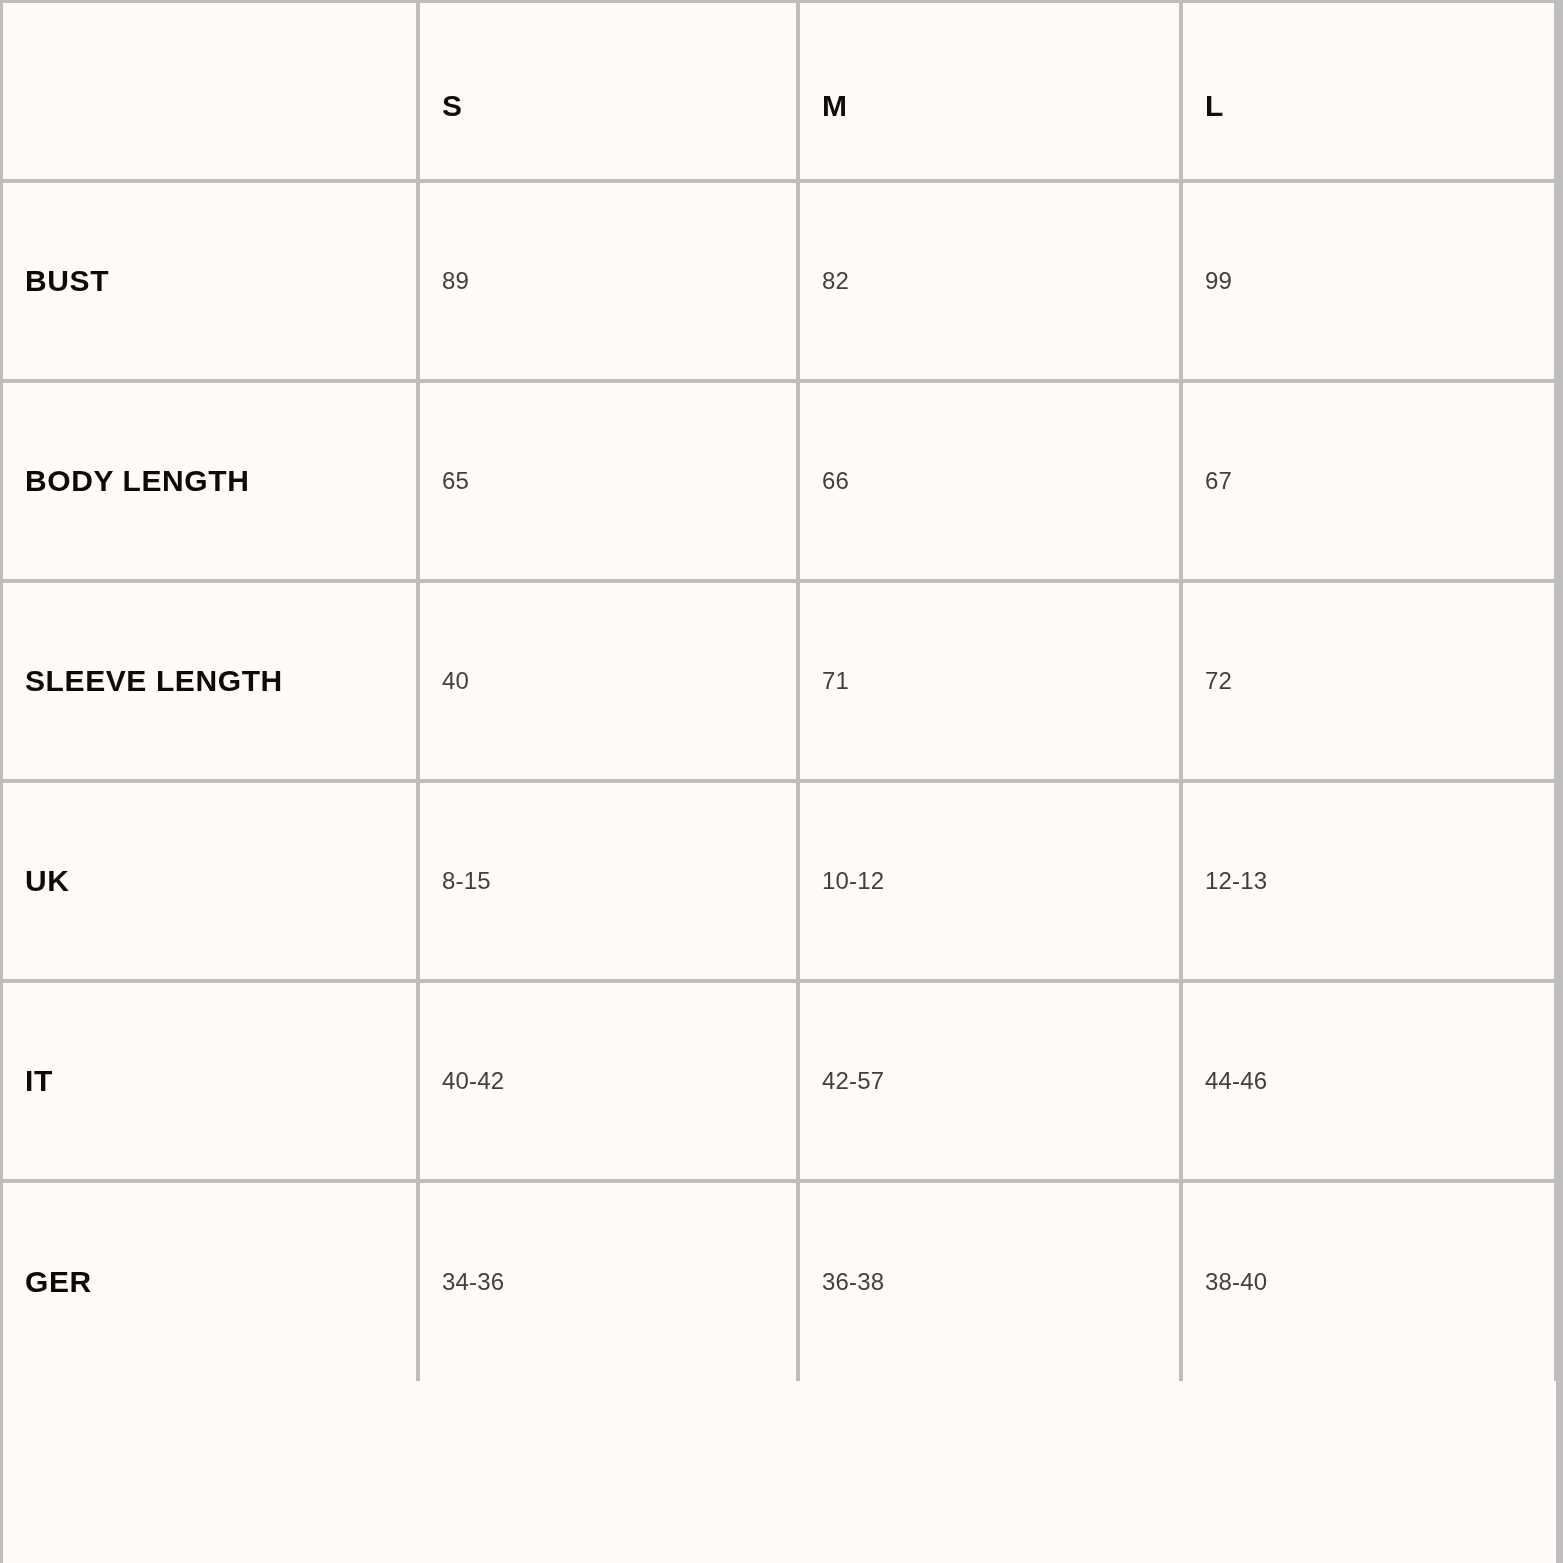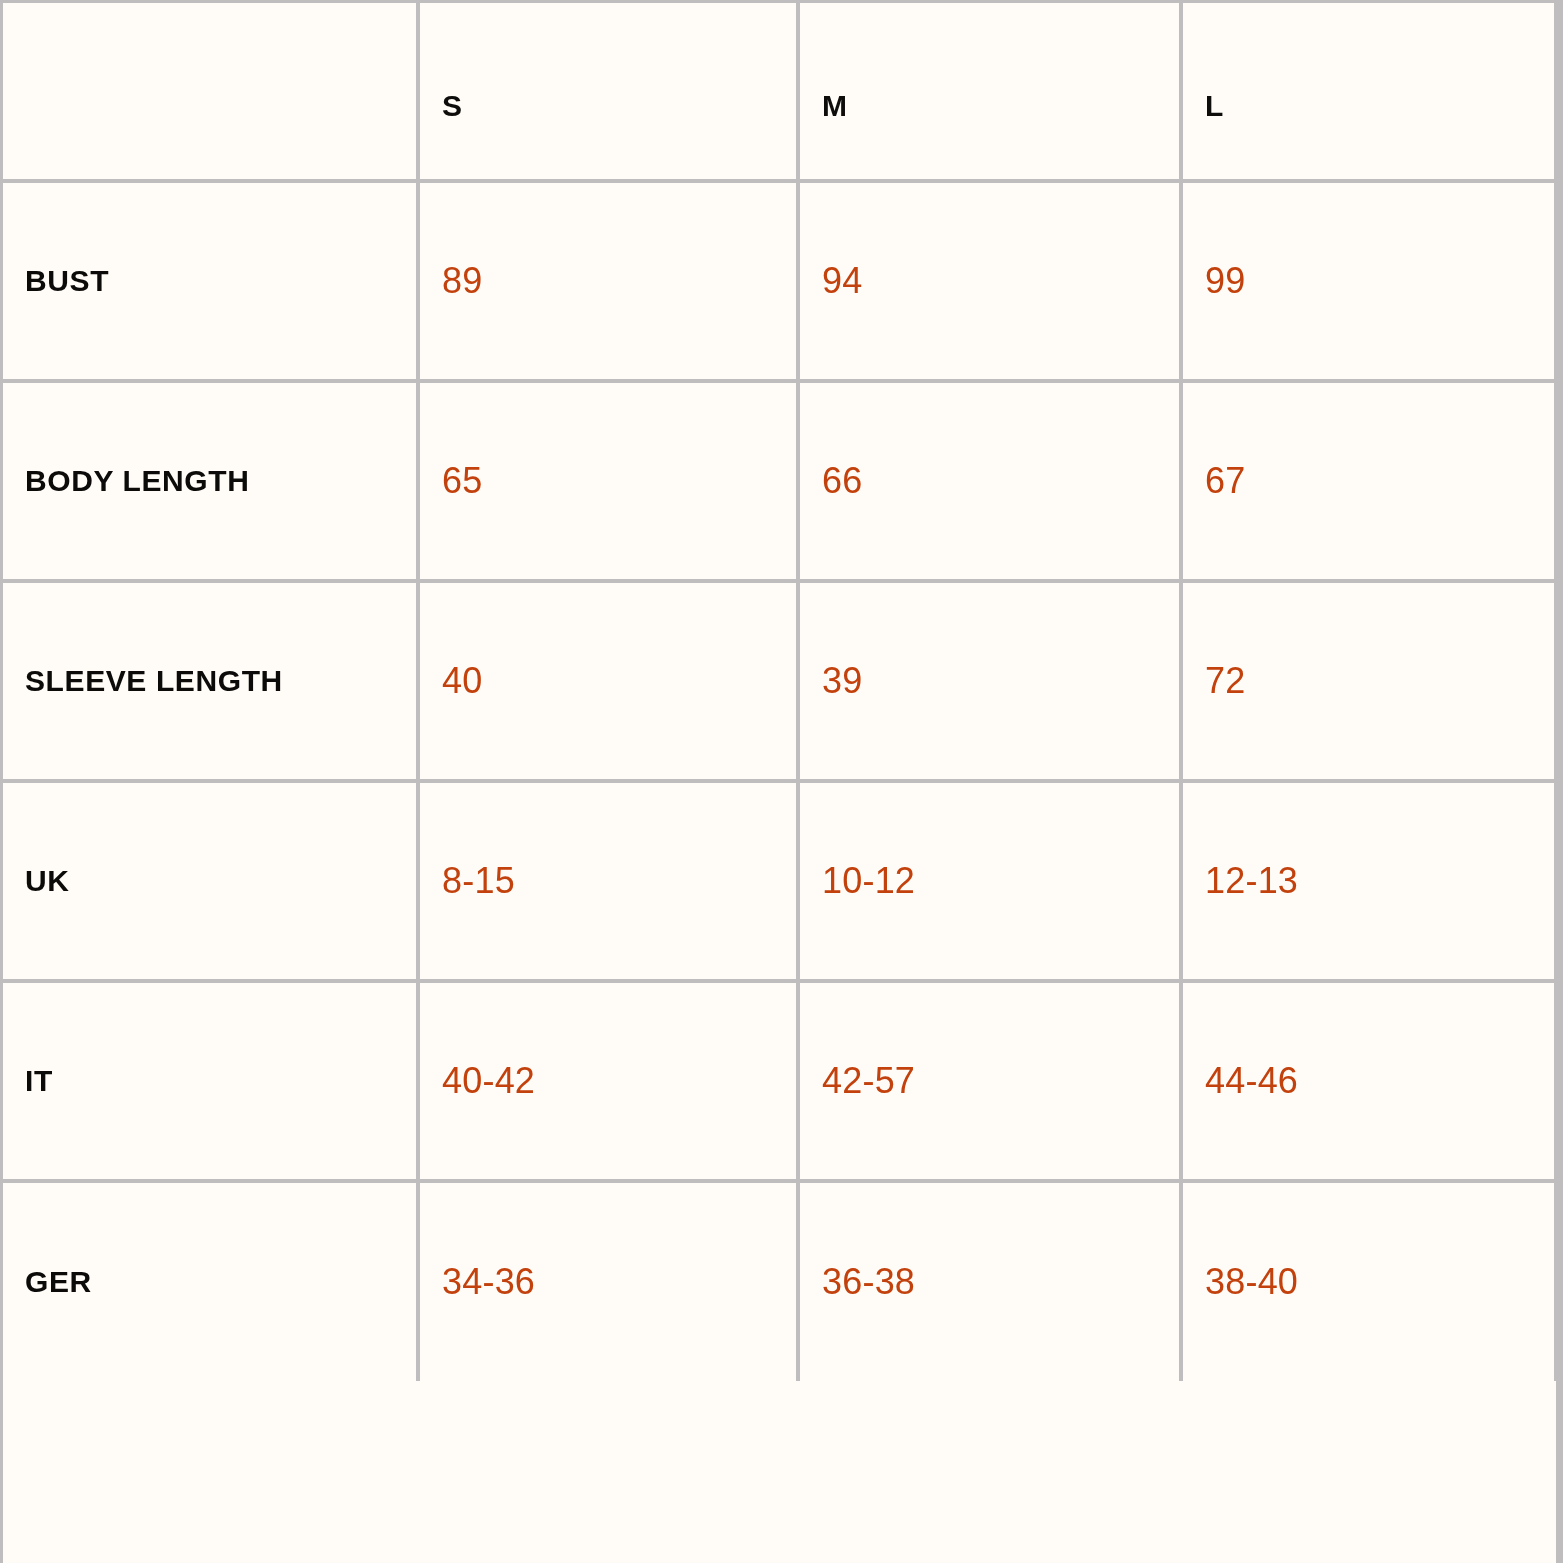--- a/index.html
+++ b/index.html
@@ -68,24 +68,24 @@
 
   td.row-label {
     font-size: 30px;
     font-weight: 700;
     letter-spacing: 0.6px;
     color: #0c0b0a;
     text-transform: uppercase;
   }
 
   td.row-value {
-    font-size: 36px;
+    font-size: 24px;
     font-weight: 400;
     letter-spacing: 0.2px;
-    color: #c2410c;
+    color: #404040;
   }
 
   table.chart tr.data-row:last-child td {
     border-bottom: none;
   }
 </style>
 </head>
 <body>
 
 <div id="size-chart">
@@ -101,33 +101,33 @@
         <th class="corner-cell"></th>
         <th>S</th>
         <th>M</th>
         <th>L</th>
       </tr>
     </thead>
     <tbody>
       <tr class="data-row">
         <td class="row-label">BUST</td>
         <td class="row-value">89</td>
-        <td class="row-value">94</td>
+        <td class="row-value">82</td>
         <td class="row-value">99</td>
       </tr>
       <tr class="data-row">
         <td class="row-label">BODY LENGTH</td>
         <td class="row-value">65</td>
         <td class="row-value">66</td>
         <td class="row-value">67</td>
       </tr>
       <tr class="data-row">
         <td class="row-label">SLEEVE LENGTH</td>
         <td class="row-value">40</td>
-        <td class="row-value">39</td>
+        <td class="row-value">71</td>
         <td class="row-value">72</td>
       </tr>
       <tr class="data-row">
         <td class="row-label">UK</td>
         <td class="row-value">8-15</td>
         <td class="row-value">10-12</td>
         <td class="row-value">12-13</td>
       </tr>
       <tr class="data-row">
         <td class="row-label">IT</td>

